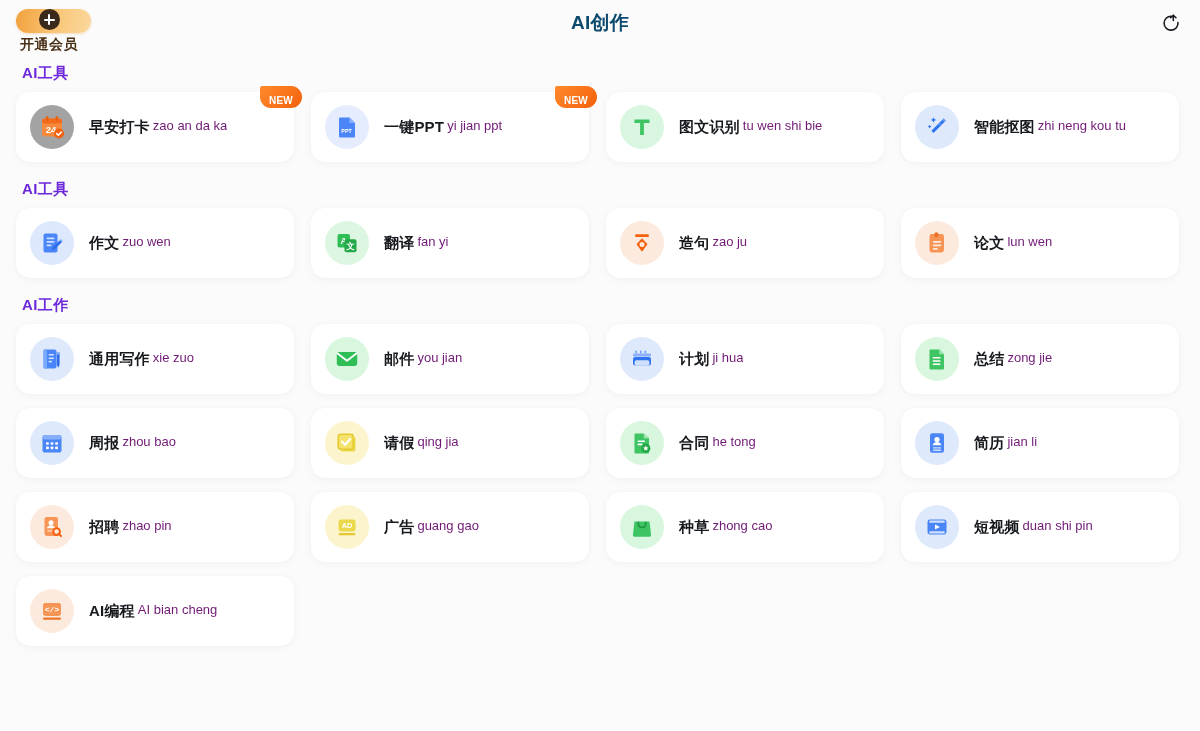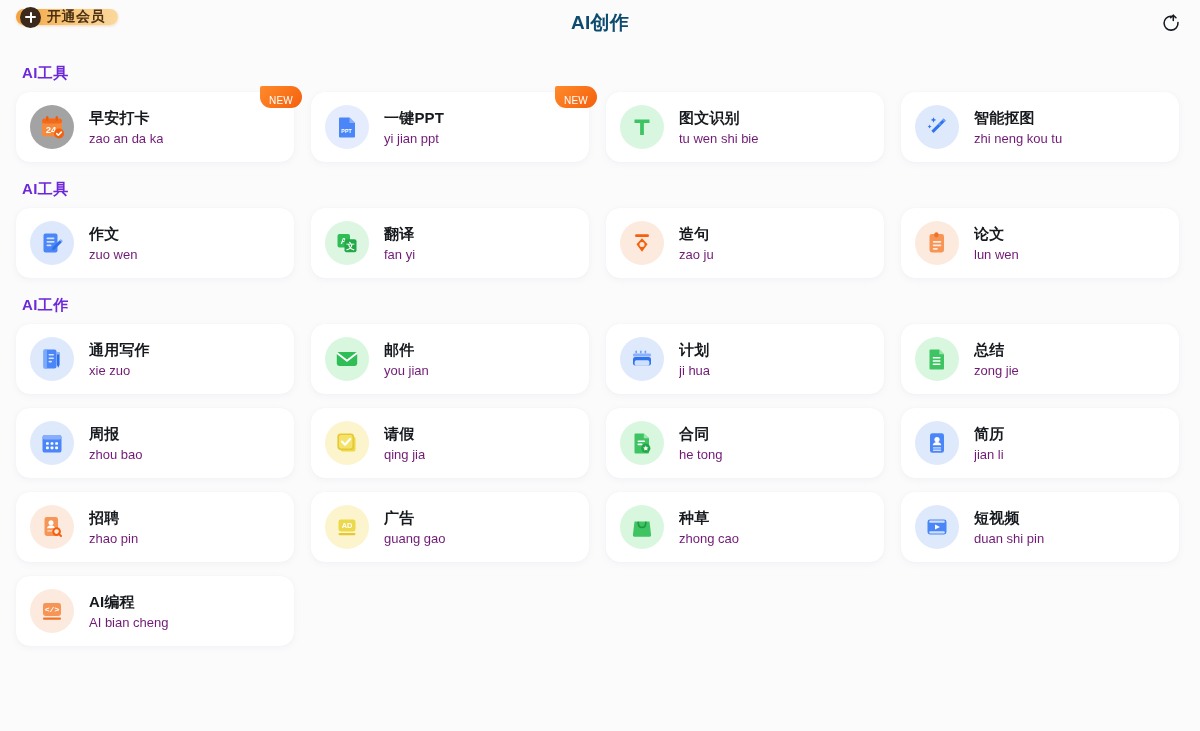--- a/index.html
+++ b/index.html
@@ -12,28 +12,29 @@
 
   
   .header {
     position: relative;
     height: 46px;
     display: flex;
     align-items: center;
   }
   .vip-pill {
     position: absolute; left: 16px; top: 9px;
-    height: 16px;
+    height: 24px;
     display: flex; align-items: center;
     gap: 6px;
     padding: 0 13px 0 4px;
     border-radius: 14px;
     background: linear-gradient(100deg, #f2a13c 0%, #f9c77a 55%, #fbd89e 100%);
     box-shadow: 0 1px 3px rgba(218,140,40,0.28);
     cursor: pointer;
+    flex-direction: column;
   }
   .vip-plus {
     width: 21px; height: 21px; border-radius: 50%;
     background: #3b2a1b;
     position: relative; flex: none;
   }
   .vip-plus::before, .vip-plus::after {
     content: ""; position: absolute; background: #fff; border-radius: 1px;
   }
   .vip-plus::before { width: 11px; height: 2px; left: 5px; top: 9.5px; }
@@ -80,40 +81,40 @@
     box-shadow: 0 2px 7px rgba(110,120,140,0.065), 0 0 1px rgba(120,130,150,0.10);
     cursor: pointer;
   }
   .icon-wrap {
     width: 44px; height: 44px; border-radius: 50%;
     flex: none;
     display: flex; align-items: center; justify-content: center;
     margin-right: 15px;
   }
   .icon-wrap svg { display: block; }
-  .card-text { display: flex; flex-direction: column; gap: 3px; overflow: hidden; }
+  .card-text { display: flex; flex-direction: row; gap: 3px; overflow: hidden; }
   .card-title {
     font-size: 15px; font-weight: 700; color: #16191d;
     letter-spacing: .2px; white-space: nowrap;
   }
   .card-sub {
     font-size: 13px; color: #701a75; white-space: nowrap;
   }
 
   
   .new-badge {
     position: absolute;
     top: -6px; right: -8px;
     width: 42px; height: 22px;
     background: linear-gradient(135deg, #ff8a2b 0%, #f4600d 100%);
     border-radius: 2px 11px 11px 11px;
     display: flex; align-items: center; justify-content: center;
   }
   .new-badge span {
-    font-size: 10px; font-weight: 400; color: #fff; letter-spacing: .3px; margin-top: 6px;
+    font-size: 10px; font-weight: 700; color: #fff; letter-spacing: .3px; margin-top: 6px;
   }
 </style>
 </head>
 <body>
 
 <div class="header">
   <div class="vip-pill">
     <span class="vip-plus"></span>
     <span class="vip-text">开通会员</span>
   </div>

